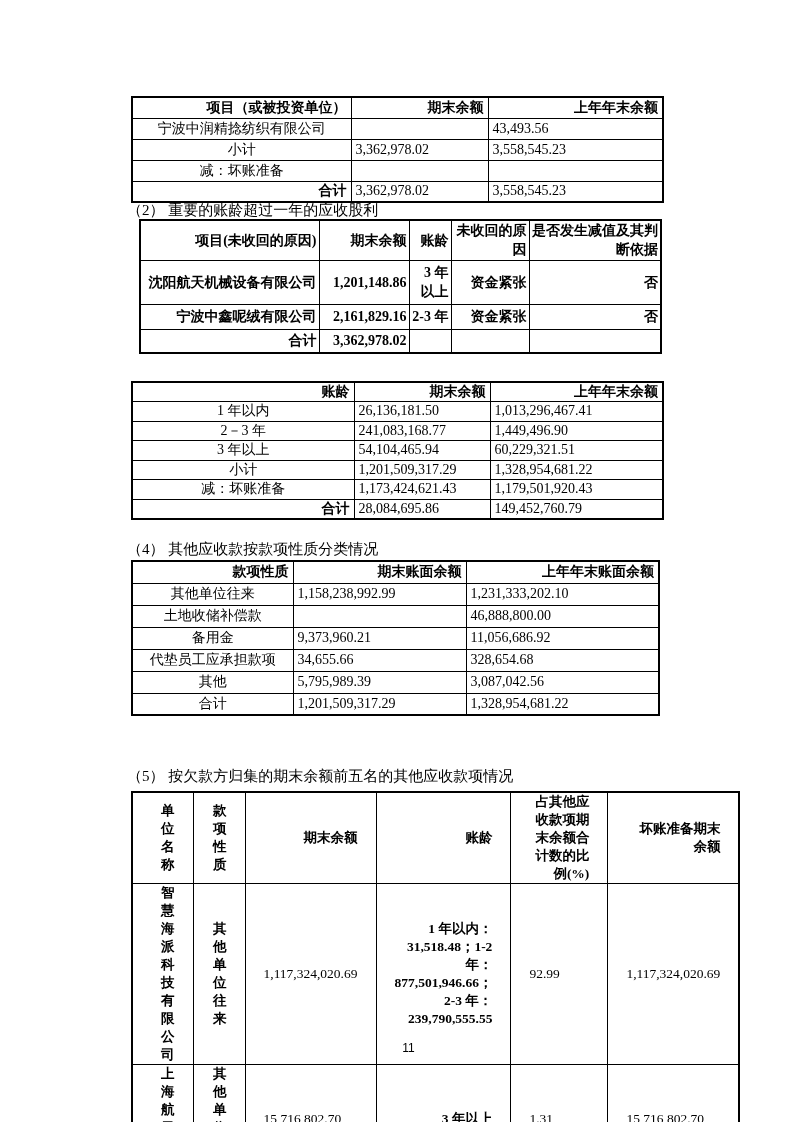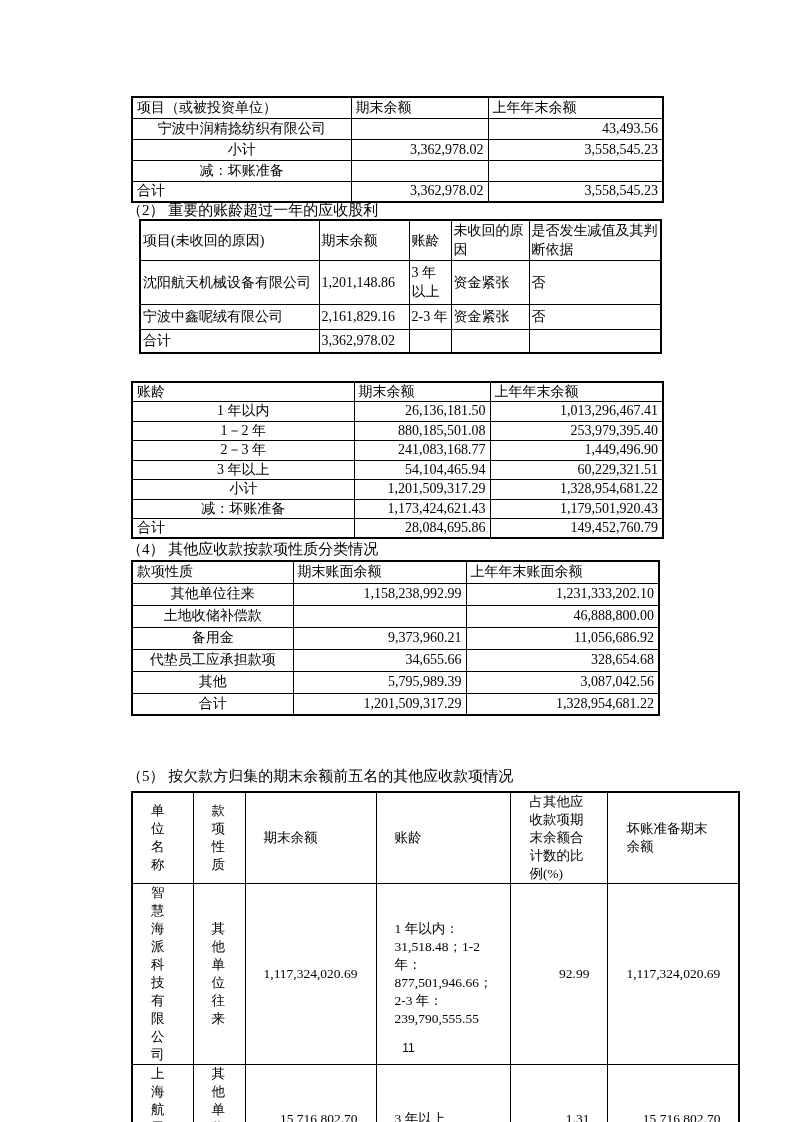--- a/index.html
+++ b/index.html
@@ -28,23 +28,23 @@
     background: #fff;
   }
   table.tbl td {
     border: 1px solid #000;
     font-size: 14px;
     line-height: 18px;
     padding: 0 4px;
     vertical-align: middle;
     overflow: hidden;
   }
-  .c { text-align: left; }
+  .c { text-align: right; font-weight: bold; }
   .l { text-align: center; }
-  .r { text-align: right; }
+  .r { text-align: left; }
   #t1 tr { height: 21px; }
   #t3 tr { height: 19.5px; }
   #t3 td { line-height: 16px; }
   #t4 tr { height: 22px; }
   #t2 td { line-height: 19px; padding: 0 2px; }
   #t5 td { font-size: 13.5px; line-height: 18px; padding: 0 18px; margin-top: 20px; }
   .narrow { width: 60px; margin: 0 auto; }
   .pagenum {
     position: absolute;
     top: 1041px;
@@ -149,25 +149,20 @@
       <td class="c">账龄</td>
       <td class="c">期末余额</td>
       <td class="c">上年年末余额</td>
     </tr>
     <tr>
       <td class="l">1 年以内</td>
       <td class="r">26,136,181.50</td>
       <td class="r">1,013,296,467.41</td>
     </tr>
     <tr>
-      <td class="l">1－2 年</td>
-      <td class="r">880,185,501.08</td>
-      <td class="r">253,979,395.40</td>
-    </tr>
-    <tr>
       <td class="l">2－3 年</td>
       <td class="r">241,083,168.77</td>
       <td class="r">1,449,496.90</td>
     </tr>
     <tr>
       <td class="l">3 年以上</td>
       <td class="r">54,104,465.94</td>
       <td class="r">60,229,321.51</td>
     </tr>
     <tr>

